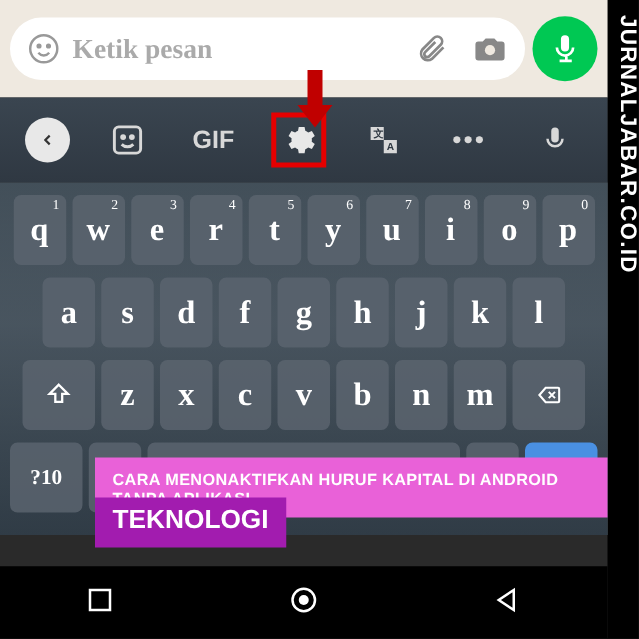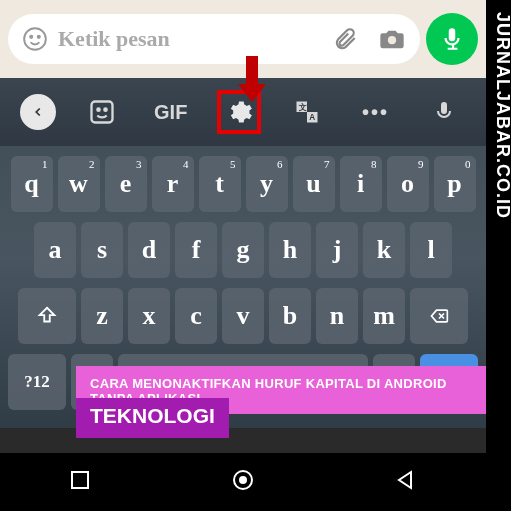--- a/index.html
+++ b/index.html
@@ -140,21 +140,21 @@
         <div class="key">n</div>
         <div class="key">m</div>
         <div class="key wide">
           <svg width="26" height="20" viewBox="0 0 24 24" fill="none" stroke="#fff" stroke-width="2">
             <path d="M21 5H9l-6 7 6 7h12a1 1 0 001-1V6a1 1 0 00-1-1z"></path>
             <path d="M12 9l6 6M18 9l-6 6"></path>
           </svg>
         </div>
       </div>
     <div class="krow r4" id="row4">
-      <div class="key wide" style="font-size:17px">?12</div>
+      <div class="key wide" style="font-size:17px">?10</div>
       <div class="key" style="font-size:22px">,</div>
       <div class="key space"></div>
       <div class="key" style="font-size:22px">.</div>
       <div class="key wide" style="background:#4a90e2">
         <svg width="24" height="24" viewBox="0 0 24 24" fill="none" stroke="#fff" stroke-width="2.5">
             <path d="M3 12l18-8v16z" fill="#fff"></path>
           </svg>
       </div>
     </div>
   </div>

